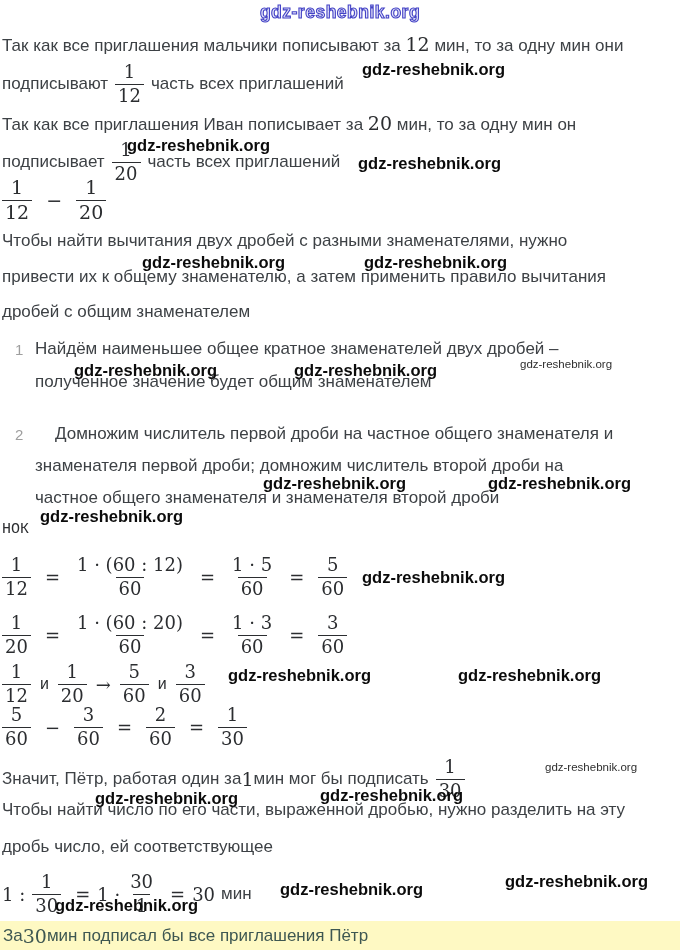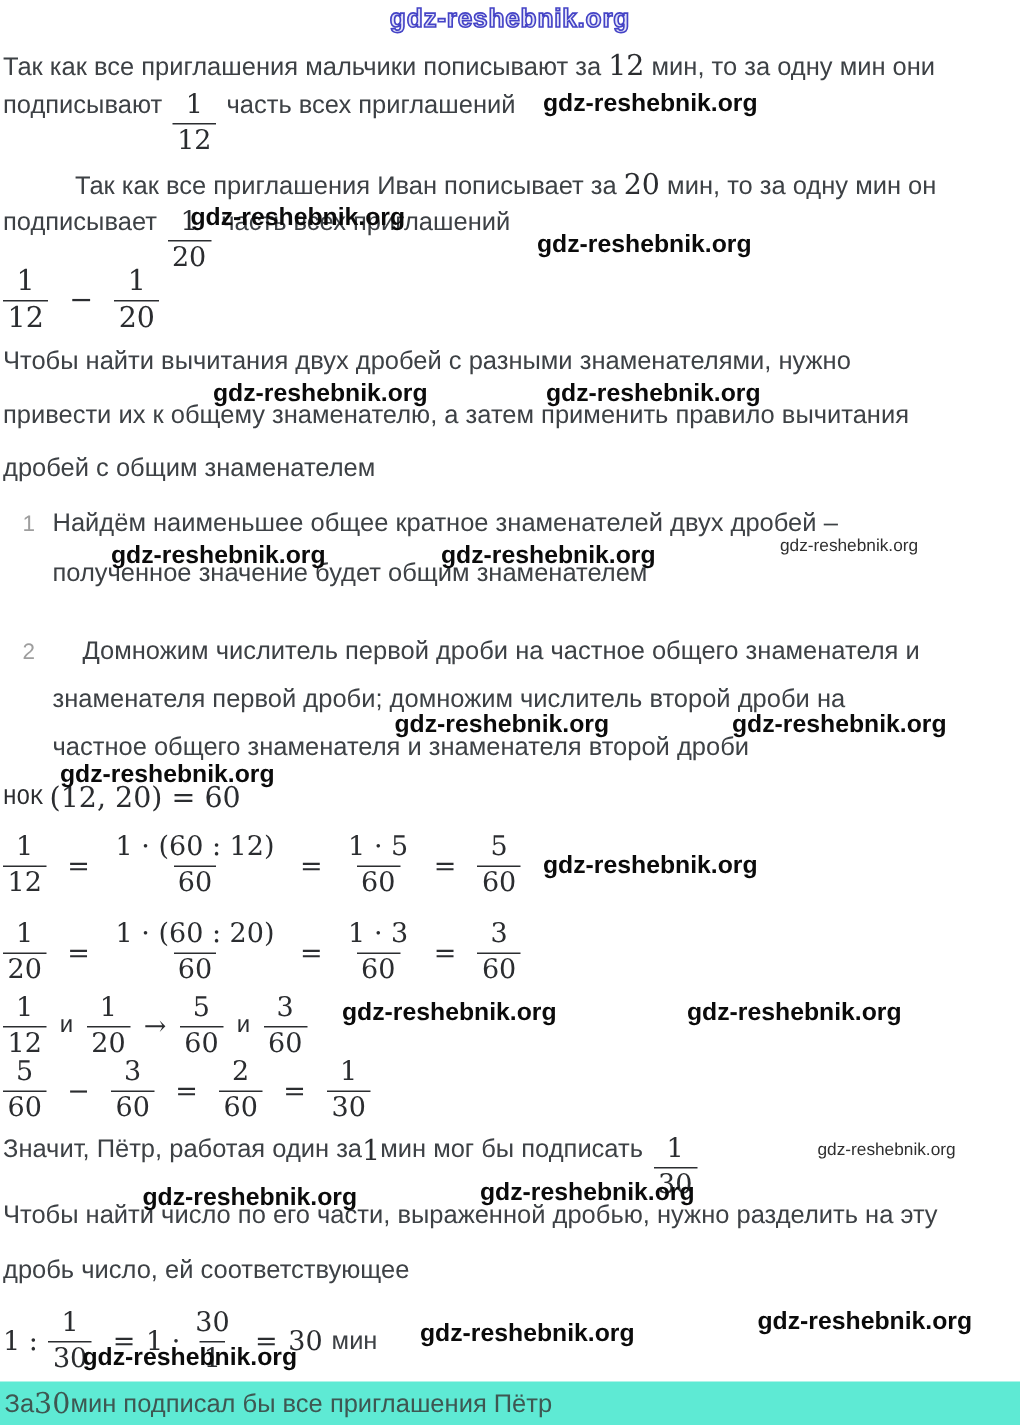--- a/index.html
+++ b/index.html
@@ -3,33 +3,33 @@
 <meta charset="utf-8">
 <style>
   html,body{margin:0;padding:0;background:#fff;}
   .page{position:relative;width:680px;height:950px;background:#ffffff;overflow:hidden;
         font-family:"Liberation Sans",sans-serif;}
   .abs{position:absolute;}
   .txt{font-size:17px;color:#3d4145;white-space:nowrap;}
   .mnum{font-family:"DejaVu Serif",serif;font-size:19px;color:#2b2d30;}
   .mrow{display:flex;align-items:center;font-family:"DejaVu Serif",serif;
         font-size:18px;color:#2b2d30;white-space:nowrap;}
-  .mixed{display:flex;white-space:nowrap;}
+  .mixed{display:flex;align-items:center;white-space:nowrap;}
   .frac{display:inline-flex;flex-direction:column;align-items:center;text-align:center;
         font-family:"DejaVu Serif",serif;color:#2b2d30;font-size:18px;margin:0 7px;}
   .fn{display:block;padding:0 3px 1px;line-height:1.15;}
   .fd{display:block;border-top:1.4px solid #2b2d30;padding:1px 3px 0;line-height:1.15;}
   .op{margin:0 7px;}
   .wm{font-weight:bold;font-size:16.5px;color:#0b0b0b;white-space:nowrap;z-index:5;}
   .wm-sm{font-weight:normal;font-size:11.5px;color:#2f2f2f;white-space:nowrap;z-index:5;}
   .wm-top{left:0;top:2px;width:680px;text-align:center;font-weight:bold;font-size:17.5px;
           color:#e3e3f8;-webkit-text-stroke:1.1px #4443c6;letter-spacing:0.5px;}
   .stepnum{font-size:15px;color:#9e9e9e;}
   .nok-label{font-family:"Liberation Mono",monospace;font-size:15px;color:#2b2d30;margin-right:4px;}
-  .answer{left:0;top:921px;width:680px;height:29px;background:#5eead4;display:flex;
+  .answer{left:0;top:921px;width:680px;height:29px;background:#fef9c3;display:flex;
           align-items:center;padding-left:3px;box-sizing:border-box;color:#3e5752;font-size:17px;}
   .answer .mnum{color:#3e5752;}
 </style>
 </head>
 <body>
 
 <div class="page">
 
   <div class="abs wm-top">gdz-reshebnik.org</div>
 
@@ -38,21 +38,21 @@
   <div class="abs mixed txt" style="left:2px;top:60px;height:48px;">
     <span>подписывают</span>
     <span class="frac">
         <span class="fn">1</span>
         <span class="fd">12</span>
       </span>
     <span>часть всех приглашений</span>
   </div>
   <div class="abs wm" style="left:362px;top:60px;">gdz-reshebnik.org</div>
 
-  <div class="abs txt" style="left:2px;top:112px;margin-left:48px;"><span>Так как все приглашения Иван пописывает за </span><span class="mnum">20</span><span> мин, то за одну мин он</span></div>
+  <div class="abs txt" style="left:2px;top:112px;"><span>Так как все приглашения Иван пописывает за </span><span class="mnum">20</span><span> мин, то за одну мин он</span></div>
 
   <div class="abs mixed txt" style="left:2px;top:138px;height:48px;">
     <span>подписывает</span>
     <span class="frac">
         <span class="fn">1</span>
         <span class="fd">20</span>
       </span>
     <span>часть всех приглашений</span>
   </div>
   <div class="abs wm" style="left:127px;top:136px;">gdz-reshebnik.org</div>
@@ -86,21 +86,20 @@
   <div class="abs stepnum" style="left:15px;top:426px;">2</div>
   <div class="abs txt" style="left:35px;top:424px;margin-left:20px;">Домножим числитель первой дроби на частное общего знаменателя и</div>
   <div class="abs txt" style="left:35px;top:456px;">знаменателя первой дроби; домножим числитель второй дроби на</div>
   <div class="abs wm" style="left:263px;top:474px;">gdz-reshebnik.org</div>
   <div class="abs wm" style="left:488px;top:474px;">gdz-reshebnik.org</div>
   <div class="abs txt" style="left:35px;top:488px;">частное общего знаменателя и знаменателя второй дроби</div>
   <div class="abs wm" style="left:40px;top:507px;">gdz-reshebnik.org</div>
 
   <div class="abs mrow" style="left:2px;top:521px;font-size:19px;text-align:center;">
     <span class="nok-label">НОК</span>
-    <span>(12, 20) = 60</span>
   </div>
 
   <div class="abs mrow" style="left:2px;top:548px;height:58px;">
     <span class="frac" style="margin-left:0;">
         <span class="fn">1</span>
         <span class="fd">12</span>
       </span>
     <span class="op">=</span>
     <span class="frac">
         <span class="fn">1 · (60 : 12)</span>

